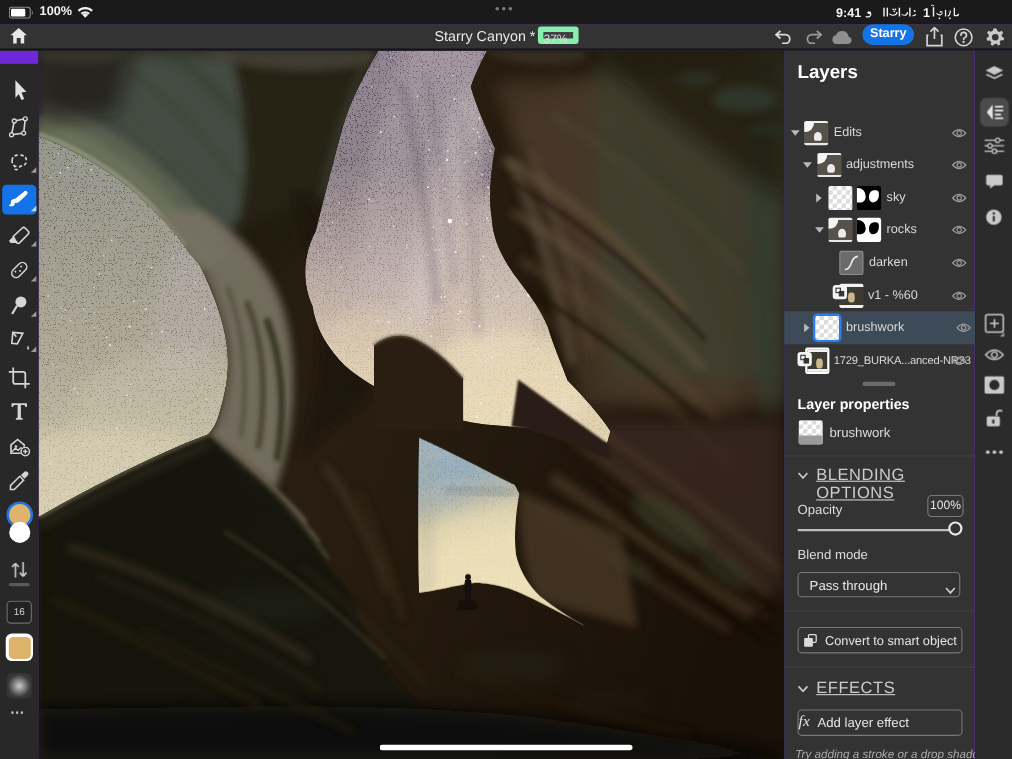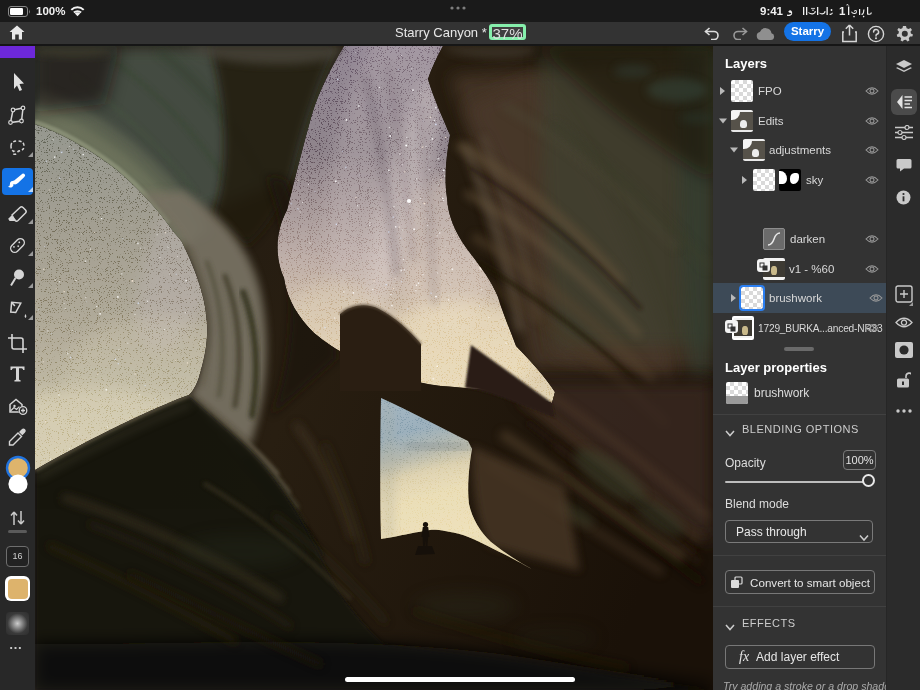--- a/index.html
+++ b/index.html
@@ -7,21 +7,21 @@
 #app{position:relative;width:920px;height:690px;overflow:hidden;background:#6d28d9;font-family:"Liberation Sans",sans-serif;-webkit-font-smoothing:antialiased;}
 .abs{position:absolute;}
 
 #status{position:absolute;left:0;top:0;width:920px;height:22px;background:#1a1a1a;color:#efefef;}
 #status .left{position:absolute;left:8px;top:3px;height:16px;display:flex;align-items:center;gap:5px;font-size:11.5px;font-weight:bold;color:#f2f2f2;}
 #status .right{position:absolute;right:10px;top:3px;height:16px;display:flex;align-items:center;}
 #topdots{position:absolute;left:450px;top:6px;}
 
 #toolbar{position:absolute;left:0;top:22px;width:920px;height:24px;background:#333333;border-bottom:2px solid #161616;}
 #title{position:absolute;left:395px;top:3px;font-size:13px;color:#e8e8e8;}
-#zoombadge{position:absolute;left:489px;top:2px;width:37px;height:16px;background:#404040;border:3px solid #86efac;border-radius:3px;color:#dddddd;font-size:15px;text-align:center;line-height:14px;}
+#zoombadge{position:absolute;left:489px;top:2px;width:37px;height:16px;background:#404040;border:5px solid #86efac;border-radius:3px;color:#dddddd;font-size:11px;text-align:left;line-height:14px;}
 #sharebtn{position:absolute;left:784px;top:0px;width:47px;height:19px;background:#1473e6;border-radius:10px;color:#fff;font-size:11.5px;font-weight:bold;text-align:center;line-height:19px;}
 .tbicon{position:absolute;top:2px;}
 
 #tools{position:absolute;left:0;top:46px;width:35px;height:644px;background:#282828;margin-top:12px;}
 .tool{position:absolute;left:0;width:35px;height:24px;display:flex;align-items:center;justify-content:center;}
 #brushsel{position:absolute;left:2px;top:110px;width:31px;height:27px;background:#1473e6;border-radius:4px;}
 
 #photo{position:absolute;left:35px;top:46px;width:678px;height:644px;background:#17110b;}
 
 #panel{position:absolute;left:713px;top:46px;width:173px;height:644px;background:#333333;color:#dcdcdc;}
@@ -41,21 +41,21 @@
 .th-photo::after{content:"";position:absolute;left:9px;top:10px;width:7px;height:8px;background:#ececec;border-radius:50% 50% 30% 30%;}
 .th-photo2{background:linear-gradient(180deg,#f2f2f2 0 12%,#3d3a33 12% 88%,#f2f2f2 88%);position:absolute;overflow:hidden;}
 .th-photo2::before{content:"";position:absolute;left:8px;top:8px;width:6px;height:9px;background:#c9b98a;border-radius:40%;}
 .th-masksky{background:#000;position:absolute;overflow:hidden;}
 .th-masksky::before{content:"";position:absolute;left:-3px;top:2px;width:11px;height:13px;background:#fff;border-radius:0 60% 40% 0;}
 .th-masksky::after{content:"";position:absolute;left:11px;top:4px;width:9px;height:11px;background:#fff;border-radius:50% 30% 60% 40%;}
 .th-maskrocks{background:#fff;position:absolute;overflow:hidden;}
 .th-maskrocks::before{content:"";position:absolute;left:-3px;top:2px;width:11px;height:13px;background:#000;border-radius:0 60% 40% 0;}
 .th-maskrocks::after{content:"";position:absolute;left:11px;top:4px;width:9px;height:11px;background:#000;border-radius:50% 30% 60% 40%;}
 hr.pdiv{border:none;border-top:1px solid #414141;margin:0;}
-.seclbl{font-size:11px;letter-spacing:.5px;color:#cccccc;}
+.seclbl{font-size:15px;letter-spacing:.5px;color:#cccccc;text-decoration:underline;}
 .obtn{position:absolute;left:12px;width:150px;height:24px;border:1px solid #787878;border-radius:4px;color:#e6e6e6;font-size:12px;display:flex;align-items:center;justify-content:center;gap:7px;}
 </style>
 </head>
 <body>
 <div id="app">
 
 <div id="photo"><svg width="678" height="644" viewBox="0 0 678 644">
 <defs>
 <linearGradient id="skyL" x1="0" y1="78" x2="0" y2="424" gradientUnits="userSpaceOnUse">
   <stop offset="0" stop-color="#5f6255"></stop>
@@ -774,31 +774,22 @@
       </svg>
   <div class="abs" style="left:8px;top:472px;width:19px;height:3px;background:#5a5a5a;border-radius:2px"></div>
   <div class="abs" style="left:6px;top:488px;width:23px;height:21px;background:#222222;border:1px solid #6e6e6e;border-radius:4px;color:#d0d0d0;font-size:9px;text-align:center;line-height:19px">16</div>
   <div class="abs" style="left:5px;top:518px;width:25px;height:25px;background:#ffffff;border-radius:6px"></div>
   <div class="abs" style="left:7.5px;top:520.5px;width:20px;height:20px;background:#ddb36c;border-radius:4px"></div>
   <div class="abs" style="left:6px;top:554px;width:23px;height:23px;border-radius:4px;background:radial-gradient(circle at 50% 50%, #cccccc 0%, #8a8a8a 28%, #3a3a3a 62%, #2d2d2d 100%)"></div>
   <div class="abs" style="left:9px;top:588px;width:18px;height:8px;color:#c9c9c9;font-size:13px;font-weight:bold;line-height:4px;letter-spacing:1px">⋯</div>
 </div>
 
 <div id="panel">
-  <div class="abs" style="left:12px;top:10px;font-size:13px;font-weight:bold;color:#ffffff">Layers</div>
-
-  <div class="row" style="top:30px">
-    <div class="disc r" style="left:7px"></div>
-    <div class="thumb checker" style="left:18px"></div>
-    <div class="rowlbl" style="left:45px">FPO</div>
-    <svg class="eye" width="14" height="10" viewBox="0 0 14 10">
-          <path d="M1 5 Q7 -1.5 13 5 Q7 11.5 1 5Z" fill="none" stroke="#9a9a9a" stroke-width="1.1"></path>
-          <path d="M7 3 a2 2 0 1 0 .01 0" fill="none" stroke="#9a9a9a" stroke-width="1.1"></path>
-        </svg>
-  </div>
+  <div class="abs" style="left:12px;top:10px;font-size:17px;font-weight:bold;color:#ffffff">Layers</div>
+
   <div class="row" style="top:60px">
     <div class="disc d" style="left:6px"></div>
     <div class="thumb th-photo" style="left:18px"></div>
     <div class="rowlbl" style="left:45px">Edits</div>
     <svg class="eye" width="14" height="10" viewBox="0 0 14 10">
           <path d="M1 5 Q7 -1.5 13 5 Q7 11.5 1 5Z" fill="none" stroke="#9a9a9a" stroke-width="1.1"></path>
           <path d="M7 3 a2 2 0 1 0 .01 0" fill="none" stroke="#9a9a9a" stroke-width="1.1"></path>
         </svg>
   </div>
   <div class="row" style="top:89px">
@@ -808,20 +799,30 @@
     <svg class="eye" width="14" height="10" viewBox="0 0 14 10">
           <path d="M1 5 Q7 -1.5 13 5 Q7 11.5 1 5Z" fill="none" stroke="#9a9a9a" stroke-width="1.1"></path>
           <path d="M7 3 a2 2 0 1 0 .01 0" fill="none" stroke="#9a9a9a" stroke-width="1.1"></path>
         </svg>
   </div>
   <div class="row" style="top:119px">
     <div class="disc r" style="left:29px"></div>
     <div class="thumb checker" style="left:40px"></div>
     <div class="thumb th-masksky" style="left:66px"></div>
     <div class="rowlbl" style="left:93px">sky</div>
+    <svg class="eye" width="14" height="10" viewBox="0 0 14 10">
+          <path d="M1 5 Q7 -1.5 13 5 Q7 11.5 1 5Z" fill="none" stroke="#9a9a9a" stroke-width="1.1"></path>
+          <path d="M7 3 a2 2 0 1 0 .01 0" fill="none" stroke="#9a9a9a" stroke-width="1.1"></path>
+        </svg>
+  </div>
+  <div class="row" style="top:148px">
+    <div class="disc d" style="left:28px"></div>
+    <div class="thumb th-photo" style="left:40px"></div>
+    <div class="thumb th-maskrocks" style="left:66px"></div>
+    <div class="rowlbl" style="left:93px">rocks</div>
     <svg class="eye" width="14" height="10" viewBox="0 0 14 10">
           <path d="M1 5 Q7 -1.5 13 5 Q7 11.5 1 5Z" fill="none" stroke="#9a9a9a" stroke-width="1.1"></path>
           <path d="M7 3 a2 2 0 1 0 .01 0" fill="none" stroke="#9a9a9a" stroke-width="1.1"></path>
         </svg>
   </div>
   <div class="row" style="top:178px">
     <div class="thumb" style="left:50px;background:#6b6b6b;border:1px solid #8d8d8d"><svg width="20" height="20" viewBox="0 0 20 20">
             <path d="M4 16 Q8 16 10 10 Q12 4 16 4" fill="none" stroke="#e8e8e8" stroke-width="1.5"></path>
           </svg></div>
     <div class="rowlbl" style="left:77px">darken</div>
@@ -893,21 +894,21 @@
           <rect x="1" y="4" width="8" height="8" rx="1" fill="#dcdcdc"></rect>
           <rect x="5" y="1" width="7" height="7" rx="1" fill="none" stroke="#dcdcdc" stroke-width="1.2"></rect>
         </svg>
     <span style="font-size:11.6px">Convert to smart object</span>
   </div>
   <hr class="pdiv" style="position:absolute;left:0;top:560px;width:173px">
   <div class="abs" style="left:12px;top:571px"><svg width="10" height="8" viewBox="0 0 10 8">
           <path d="M1 2 L5 6.5 L9 2" fill="none" stroke="#cccccc" stroke-width="1.5"></path>
         </svg></div>
   <div class="abs seclbl" style="left:29px;top:571px">EFFECTS</div>
-  <div class="obtn" style="top:599px;justify-content:flex-start;padding-left:13px">
+  <div class="obtn" style="top:599px;justify-content:flex-start;">
     <span style="font-style:italic;font-family:'Liberation Serif',serif;font-size:14px">fx</span>
     <span>Add layer effect</span>
   </div>
   <div class="abs" style="left:10px;top:634px;font-size:10.6px;font-style:italic;color:#a9a9a9;white-space:nowrap">Try adding a stroke or a drop shadow.</div>
 </div>
 
 <div id="strip">
 
   <svg class="abs" style="left:8px;top:13px" width="18" height="16" viewBox="0 0 18 16">
         <path d="M9 1 L17 5 L9 9 L1 5 Z" fill="#c9c9c9"></path>

